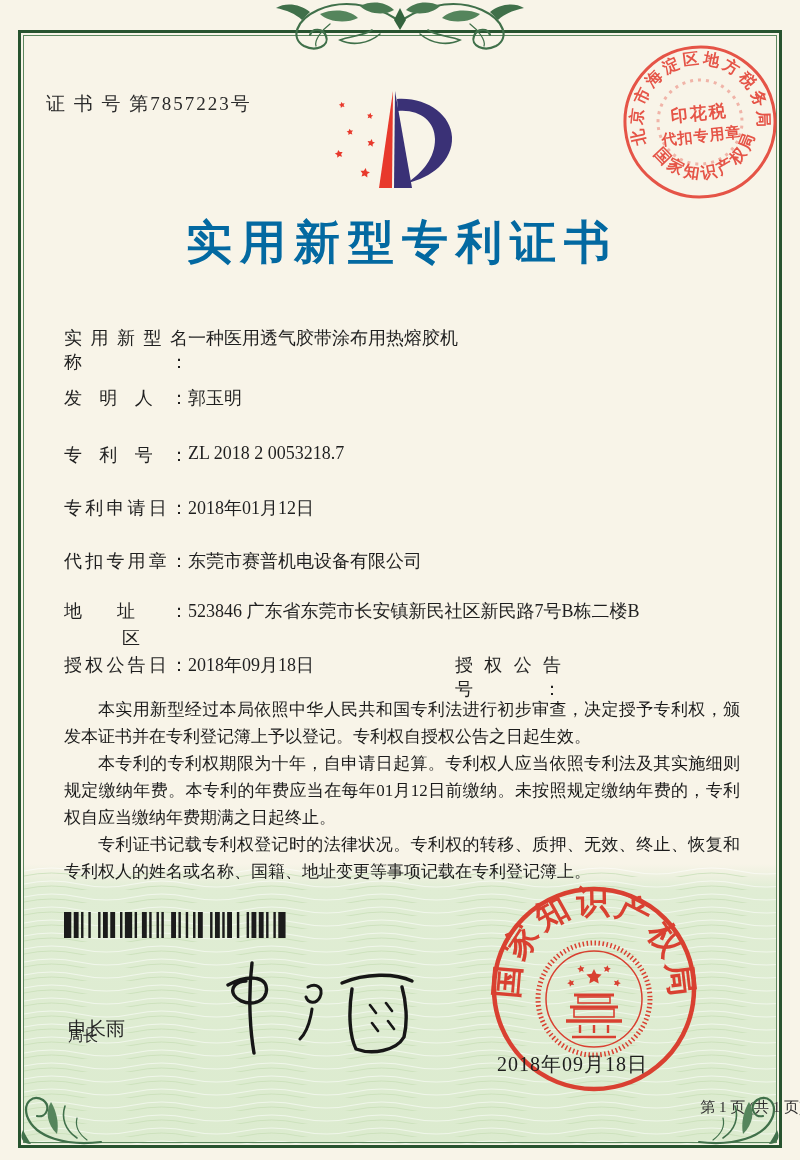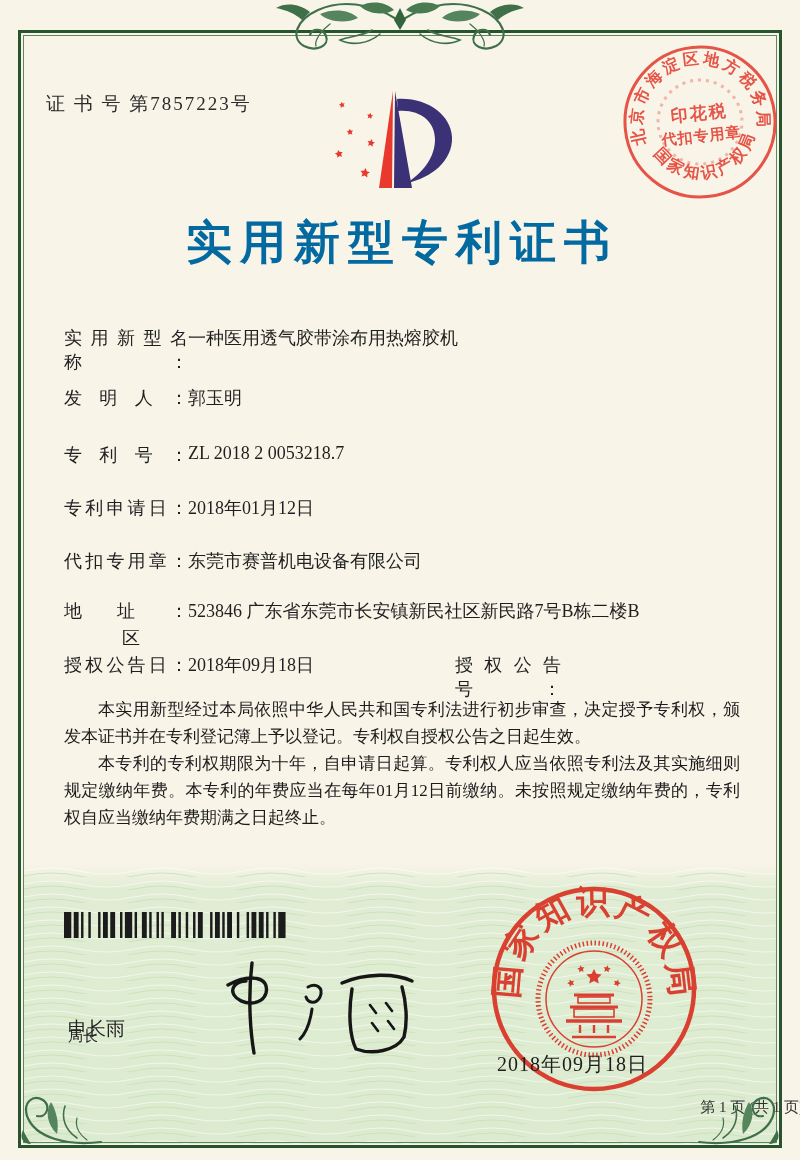--- a/index.html
+++ b/index.html
@@ -175,20 +175,21 @@
     <span class="flabel">授权公告日：</span>
     <span class="fvalue">2018年09月18日</span>
     <span class="grant-right">
       <span class="flabel">授权公告号：</span>
     </span>
   </div>
 
   <div class="paras">
     <p>本实用新型经过本局依照中华人民共和国专利法进行初步审查，决定授予专利权，颁发本证书并在专利登记簿上予以登记。专利权自授权公告之日起生效。</p>
     <p>本专利的专利权期限为十年，自申请日起算。专利权人应当依照专利法及其实施细则规定缴纳年费。本专利的年费应当在每年01月12日前缴纳。未按照规定缴纳年费的，专利权自应当缴纳年费期满之日起终止。</p>
+    <p>专利证书记载专利权登记时的法律状况。专利权的转移、质押、无效、终止、恢复和专利权人的姓名或名称、国籍、地址变更等事项记载在专利登记簿上。</p>
   </div>
 
   <svg class="abs barcode" width="224" height="26">
       <rect x="0.00" y="0" width="7.30" height="26" fill="#1b1b1b"></rect>
       <rect x="9.74" y="0" width="4.87" height="26" fill="#1b1b1b"></rect>
       <rect x="17.04" y="0" width="2.43" height="26" fill="#1b1b1b"></rect>
       <rect x="24.35" y="0" width="2.43" height="26" fill="#1b1b1b"></rect>
       <rect x="34.09" y="0" width="2.43" height="26" fill="#1b1b1b"></rect>
       <rect x="38.96" y="0" width="4.87" height="26" fill="#1b1b1b"></rect>
       <rect x="46.26" y="0" width="4.87" height="26" fill="#1b1b1b"></rect>

